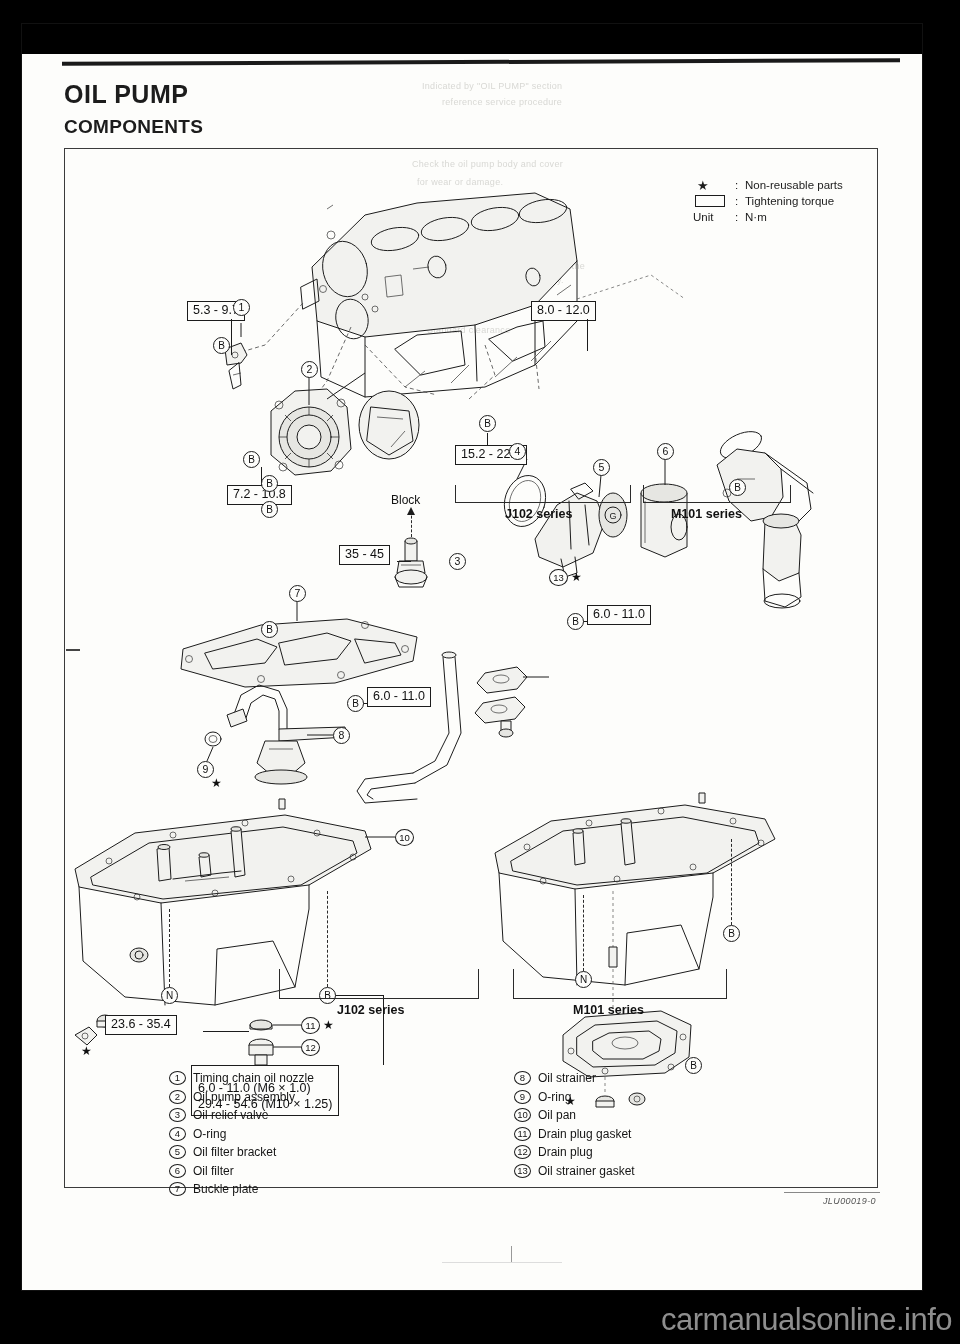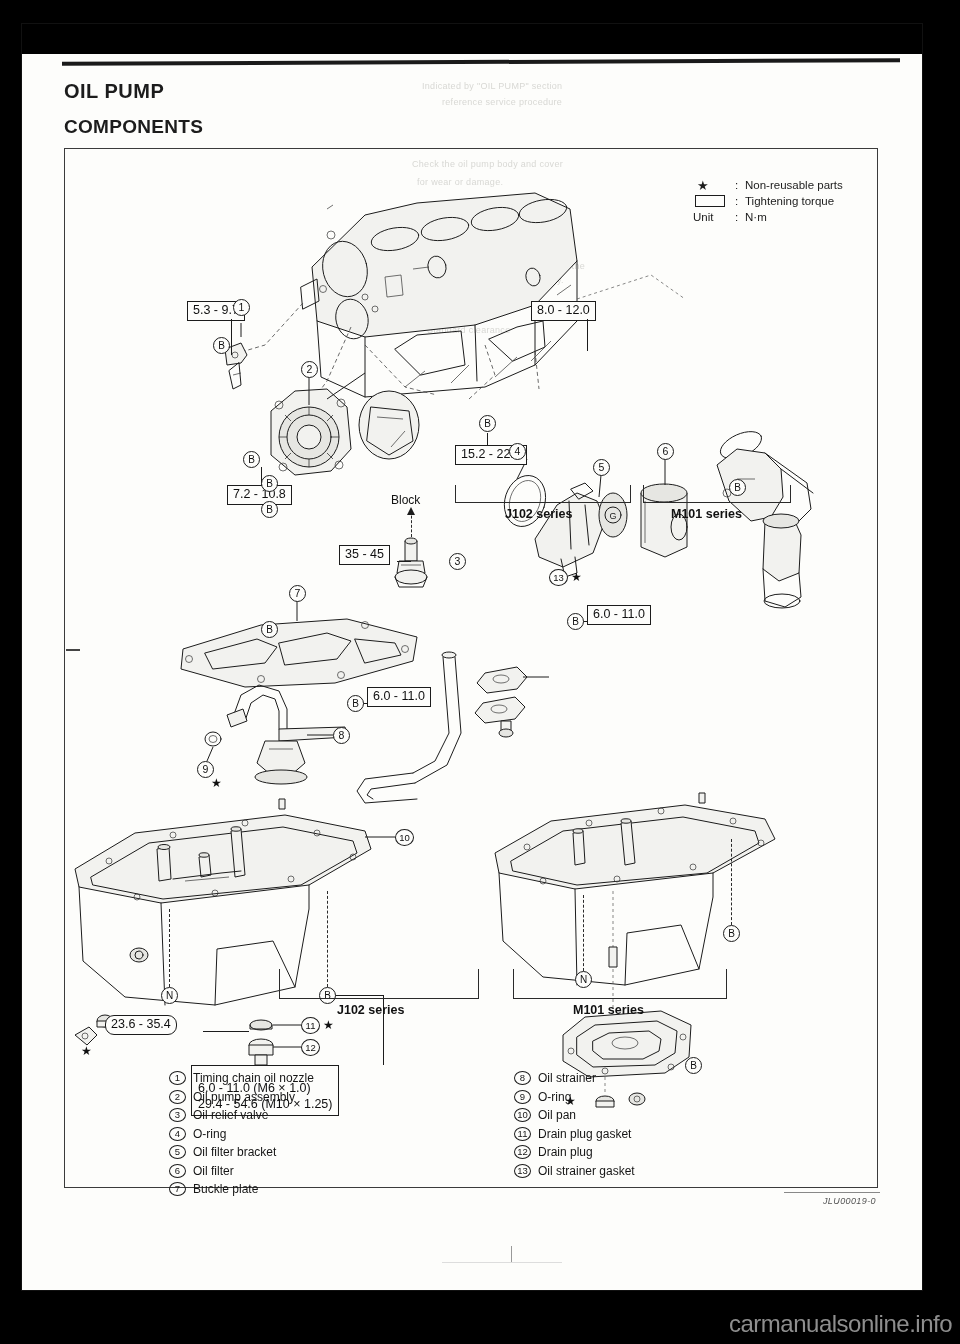--- a/index.html
+++ b/index.html
@@ -46,21 +46,21 @@
     color: #d8d8d4;
     font-size: 9px;
     line-height: 13px;
     letter-spacing: .3px;
     user-select: none;
     pointer-events: none;
     white-space: pre;
   }
   h1.title {
     position: absolute; left: 42px; top: 56px;
-    margin: 0; font-size: 20px; font-weight: bold;
+    margin: 0; font-size: 25px; font-weight: bold;
     color: #1c1c1c; letter-spacing: .5px;
   }
   h2.subtitle {
     position: absolute; left: 42px; top: 92px;
     margin: 0; font-size: 19px; font-weight: bold;
     color: #1c1c1c; letter-spacing: .3px;
   }
   
   #figure {
     position: absolute;
@@ -157,21 +157,21 @@
   .drawid-rule {
     position: absolute; right: 42px; top: 1168px; width: 96px; height: 1px; background: #888;
   }
   
   .btick { position: absolute; left: 489px; top: 1222px; width: 1px; height: 16px; background: #999; }
   .btick2 { position: absolute; left: 420px; top: 1238px; width: 120px; height: 1px; background: #ddd; }
 
   
   .watermark {
     position: absolute; right: 8px; bottom: 6px;
-    font-size: 24px; color: #8e8e8e; letter-spacing: -.5px; margin-top: 8px;
+    font-size: 31px; color: #8e8e8e; letter-spacing: -.5px; margin-top: 8px;
   }
   
   .margin-dash {
     position: absolute; left: 44px; top: 625px;
     width: 14px; height: 2px; background: #444;
   }
 
   
   svg.art { position: absolute; left: 0; top: 0; width: 814px; height: 1040px; overflow: visible; }
   svg.art * { vector-effect: non-scaling-stroke; }
@@ -514,21 +514,21 @@
 
         <div class="tq" style="left:274px; top:396px;">35 - 45</div>
         <div class="ln h" style="left:332px; top:412px; width:14px;"></div>
 
         <div class="tq" style="left:522px; top:456px;">6.0 - 11.0</div>
         <div class="ln h" style="left:506px; top:472px; width:16px;"></div>
 
         <div class="tq" style="left:302px; top:538px;">6.0 - 11.0</div>
         <div class="ln h" style="left:284px; top:554px; width:18px;"></div>
 
-        <div class="tq" style="left:40px; top:866px;border-radius:9px;">23.6 - 35.4</div>
+        <div class="tq" style="left:40px; top:866px;">23.6 - 35.4</div>
         <div class="ln h" style="left:138px; top:882px; width:46px;"></div>
 
         <div class="tq two" style="left:126px; top:916px;"><span>6.0 - 11.0 (M6 × 1.0)</span>
 <span>29.4 - 54.6 (M10 × 1.25)</span></div>
 
         <div class="ln v" style="left:318px; top:846px; height:70px;"></div>
         <div class="ln h" style="left:262px; top:846px; width:56px;"></div>
 
         <div class="cir" style="left:168px; top:150px;">1</div>
         <div class="cir" style="left:236px; top:212px;">2</div>

